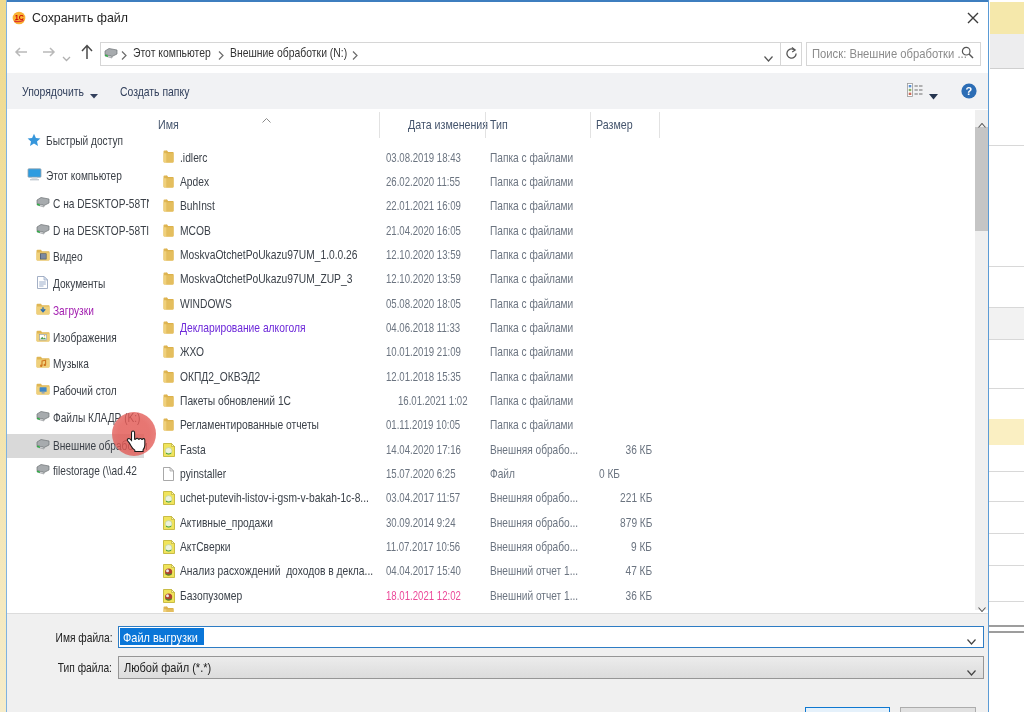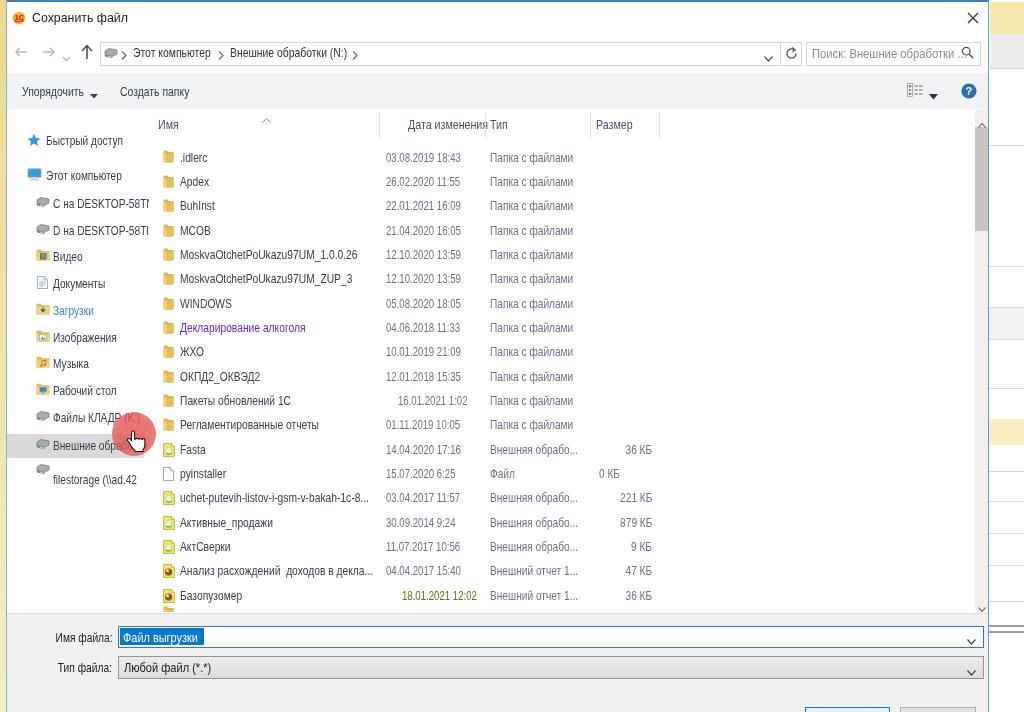--- a/index.html
+++ b/index.html
@@ -270,21 +270,21 @@
 <div class="a" style="left:490px;top:563px;color:#6b7480;"><span class="t" style="transform:scaleX(0.78);">Внешний отчет 1...</span></div>
 <div class="a" style="left:560px;top:563px;width:92px;text-align:right;color:#6b7480;"><span class="tr" style="transform:scaleX(0.78);">47 КБ</span></div>
 <div class="a" style="left:163px;top:589px;width:12px;height:14px;"><svg width="12" height="14" viewBox="0 0 12 14">
 <path d="M0.5 0.5 L8.5 0.5 L11.5 3.5 L11.5 13.5 L0.5 13.5 Z" fill="#f0e45c" stroke="#c3b63a" stroke-width="0.9"></path>
 <path d="M8.5 0.5 L8.5 3.5 L11.5 3.5 Z" fill="#f8f3b5" stroke="#b7a92e" stroke-width="0.6"></path>
 <circle cx="5.6" cy="8" r="3.6" fill="#ad4432"></circle>
 <path d="M2.6 9.3 Q5.6 11.8 8.6 9.3 L8.6 10.6 Q5.6 12.6 2.6 10.6 Z" fill="#3f9928"></path>
 <circle cx="4.5" cy="6.8" r="1.5" fill="#e9e9e9"></circle>
 </svg></div>
 <div class="a" style="left:180px;top:588px;color:#3c424a;"><span class="t" style="transform:scaleX(0.79);">Базопузомер</span></div>
-<div class="a" style="left:402px;top:588px;color:#4d7c0f;text-align:center;"><span class="t" style="transform:scaleX(0.74);">18.01.2021 12:02</span></div>
+<div class="a" style="left:386px;top:588px;color:#ec4899;text-align:center;"><span class="t" style="transform:scaleX(0.74);">18.01.2021 12:02</span></div>
 <div class="a" style="left:490px;top:588px;color:#6b7480;"><span class="t" style="transform:scaleX(0.78);">Внешний отчет 1...</span></div>
 <div class="a" style="left:560px;top:588px;width:92px;text-align:right;color:#6b7480;"><span class="tr" style="transform:scaleX(0.78);">36 КБ</span></div>
 <div class="a" style="left:163px;top:606px;width:11px;height:6px;overflow:hidden;"><svg width="11" height="13" viewBox="0 0 11 13">
 <path d="M0.5 1.5 Q0.5 0.5 1.5 0.5 L4 0.5 L5 2 L9.8 2 Q10.5 2 10.5 3 L10.5 11.5 Q10.5 12.5 9.5 12.5 L1.5 12.5 Q0.5 12.5 0.5 11.5 Z" fill="#dfb654"></path>
 <path d="M0.5 3.2 L10.5 3.2 L10.5 11.5 Q10.5 12.5 9.5 12.5 L1.5 12.5 Q0.5 12.5 0.5 11.5 Z" fill="#efd07b"></path>
 <path d="M3.3 0.5 L4 0.5 L5 2 L10.5 2 L10.5 12.5 L3.3 12.5 Z" fill="#d9ac42" opacity="0.5"></path>
 </svg></div>
 <div class="a" style="left:975px;top:110px;width:13px;height:500px;background:#efefef;"></div>
 <div class="a" style="left:975px;top:127px;width:13px;height:104px;background:#c5c5c5;"></div>
 <div class="a" style="left:978px;top:116px;width:8px;height:5px;"><svg width="8" height="5">
@@ -329,21 +329,21 @@
 <g stroke="#8ea3c4" stroke-width="0.9">
         <path d="M3.2 6 H9.8 M3.2 8 H9.8 M3.2 10 H7.5"></path>
       </g>
 </svg></div>
 <div class="a" style="left:53px;top:276px;width:96px;overflow:hidden;color:#3a3f46;"><span class="t" style="transform:scaleX(0.78);">Документы</span></div>
 <div class="a" style="left:36px;top:303px;width:14px;height:15px;"><svg width="14" height="12" viewBox="0 0 14 12">
 <path d="M0.5 1.8 Q0.5 0.8 1.5 0.8 L5 0.8 L6 2.2 L12.8 2.2 Q13.5 2.2 13.5 3 L13.5 10.5 Q13.5 11.4 12.6 11.4 L1.4 11.4 Q0.5 11.4 0.5 10.5 Z" fill="#dfb654"></path>
 <path d="M0.5 3.4 L13.5 3.4 L13.5 10.5 Q13.5 11.4 12.6 11.4 L1.4 11.4 Q0.5 11.4 0.5 10.5 Z" fill="#efd07b"></path>
 <path d="M7 4.2 V8 M4.8 6.2 L7 8.6 L9.2 6.2" stroke="#2f6fb0" stroke-width="1.4" fill="none"></path>
     </svg></div>
-<div class="a" style="left:53px;top:303px;width:96px;overflow:hidden;color:#3b82f6;"><span class="t" style="transform:scaleX(0.78);">Загрузки</span></div>
+<div class="a" style="left:53px;top:303px;width:96px;overflow:hidden;color:#a21caf;"><span class="t" style="transform:scaleX(0.78);">Загрузки</span></div>
 <div class="a" style="left:36px;top:330px;width:14px;height:15px;"><svg width="14" height="12" viewBox="0 0 14 12">
 <path d="M0.5 1.8 Q0.5 0.8 1.5 0.8 L5 0.8 L6 2.2 L12.8 2.2 Q13.5 2.2 13.5 3 L13.5 10.5 Q13.5 11.4 12.6 11.4 L1.4 11.4 Q0.5 11.4 0.5 10.5 Z" fill="#dfb654"></path>
 <path d="M0.5 3.4 L13.5 3.4 L13.5 10.5 Q13.5 11.4 12.6 11.4 L1.4 11.4 Q0.5 11.4 0.5 10.5 Z" fill="#efd07b"></path>
 <rect x="3.6" y="4.4" width="7" height="5.6" fill="#fff" stroke="#8a98a8" stroke-width="0.6"></rect>
       <path d="M4.2 9.2 L6.2 6.8 L7.8 8.6 L8.8 7.6 L10 9.2 Z" fill="#4f9e4f"></path>
       <circle cx="8.6" cy="5.8" r="0.8" fill="#e8b23c"></circle>
     </svg></div>
 <div class="a" style="left:53px;top:330px;width:96px;overflow:hidden;color:#3a3f46;"><span class="t" style="transform:scaleX(0.78);">Изображения</span></div>
 <div class="a" style="left:36px;top:356px;width:14px;height:15px;"><svg width="14" height="12" viewBox="0 0 14 12">
 <path d="M0.5 1.8 Q0.5 0.8 1.5 0.8 L5 0.8 L6 2.2 L12.8 2.2 Q13.5 2.2 13.5 3 L13.5 10.5 Q13.5 11.4 12.6 11.4 L1.4 11.4 Q0.5 11.4 0.5 10.5 Z" fill="#dfb654"></path>
@@ -370,21 +370,21 @@
 <path d="M1 4 L5 1.5 L13 3 L13 7 L8 9.5 L1 7.5 Z" fill="#a7abae" stroke="#6e7276" stroke-width="0.7"></path>
 <path d="M1 7.5 L8 9.5 L8 11 L1 9 Z" fill="#e2e4e5" stroke="#6e7276" stroke-width="0.5"></path>
 <path d="M1 7.5 L4 8.4 L4 10 L1 9 Z" fill="#2fae45"></path>
 </svg></div>
 <div class="a" style="left:53px;top:438px;width:96px;overflow:hidden;color:#3a3f46;"><span class="t" style="transform:scaleX(0.78);">Внешние обработки</span></div>
 <div class="a" style="left:36px;top:463px;width:14px;height:15px;"><svg width="14" height="12" viewBox="0 0 14 12">
 <path d="M1 4 L5 1.5 L13 3 L13 7 L8 9.5 L1 7.5 Z" fill="#a7abae" stroke="#6e7276" stroke-width="0.7"></path>
 <path d="M1 7.5 L8 9.5 L8 11 L1 9 Z" fill="#e2e4e5" stroke="#6e7276" stroke-width="0.5"></path>
 <path d="M1 7.5 L4 8.4 L4 10 L1 9 Z" fill="#2fae45"></path>
 </svg></div>
-<div class="a" style="left:53px;top:463px;width:96px;overflow:hidden;color:#3a3f46;margin-top:9px;"><span class="t" style="transform:scaleX(0.78);">filestorage (\\ad.42</span></div>
+<div class="a" style="left:53px;top:463px;width:96px;overflow:hidden;color:#3a3f46;"><span class="t" style="transform:scaleX(0.78);">filestorage (\\ad.42</span></div>
 <div class="a" style="left:112px;top:412px;width:44px;height:44px;border-radius:50%;background:radial-gradient(circle, rgba(226,88,83,0.82) 50%, rgba(226,88,83,0.74) 78%, rgba(228,95,90,0.5) 96%, rgba(228,95,90,0.25));"></div>
 <div class="a" style="left:126px;top:429px;width:20px;height:24px;"><svg width="20" height="24" viewBox="0 0 17 20">
 <path d="M6 1.5 Q7.3 1.5 7.3 3 L7.3 8.5 L8.2 8.5 Q8.5 7.6 9.4 7.6 Q10.3 7.6 10.6 8.5 L11.2 8.5 Q11.5 7.8 12.3 7.8 Q13.1 7.8 13.4 8.6 L13.9 8.6 Q14.2 8 15 8 Q16 8 16 9.2 L16 13.5 Q16 16 14.5 17.5 L14.5 19 L7.5 19 L7.5 17.8 Q5.5 16.5 4.2 14 Q3 11.7 1.6 10.2 Q0.6 9.1 1.5 8.3 Q2.4 7.5 3.6 8.4 L4.7 9.5 L4.7 3 Q4.7 1.5 6 1.5 Z" fill="#fff" stroke="#1a1a1a" stroke-width="0.9"></path>
 </svg></div>
 <div class="a" style="left:7px;top:613px;width:981px;height:99px;background:#f0f0f0;"></div>
 <div class="a" style="left:7px;top:613px;width:981px;height:1px;background:#dcdcdc;"></div>
 <div class="a" style="left:40px;top:630px;width:72px;text-align:right;color:#202020;"><span class="tr" style="transform:scaleX(0.785);">Имя файла:</span></div>
 <div class="a" style="left:40px;top:660px;width:72px;text-align:right;color:#202020;"><span class="tr" style="transform:scaleX(0.785);">Тип файла:</span></div>
 <div class="a" style="left:118px;top:626px;width:864px;height:20px;background:#fff;border:1px solid #2d7cc4;"></div>
 <div class="a" style="left:120px;top:628px;width:84px;height:17px;background:#0a76d8;"></div>

